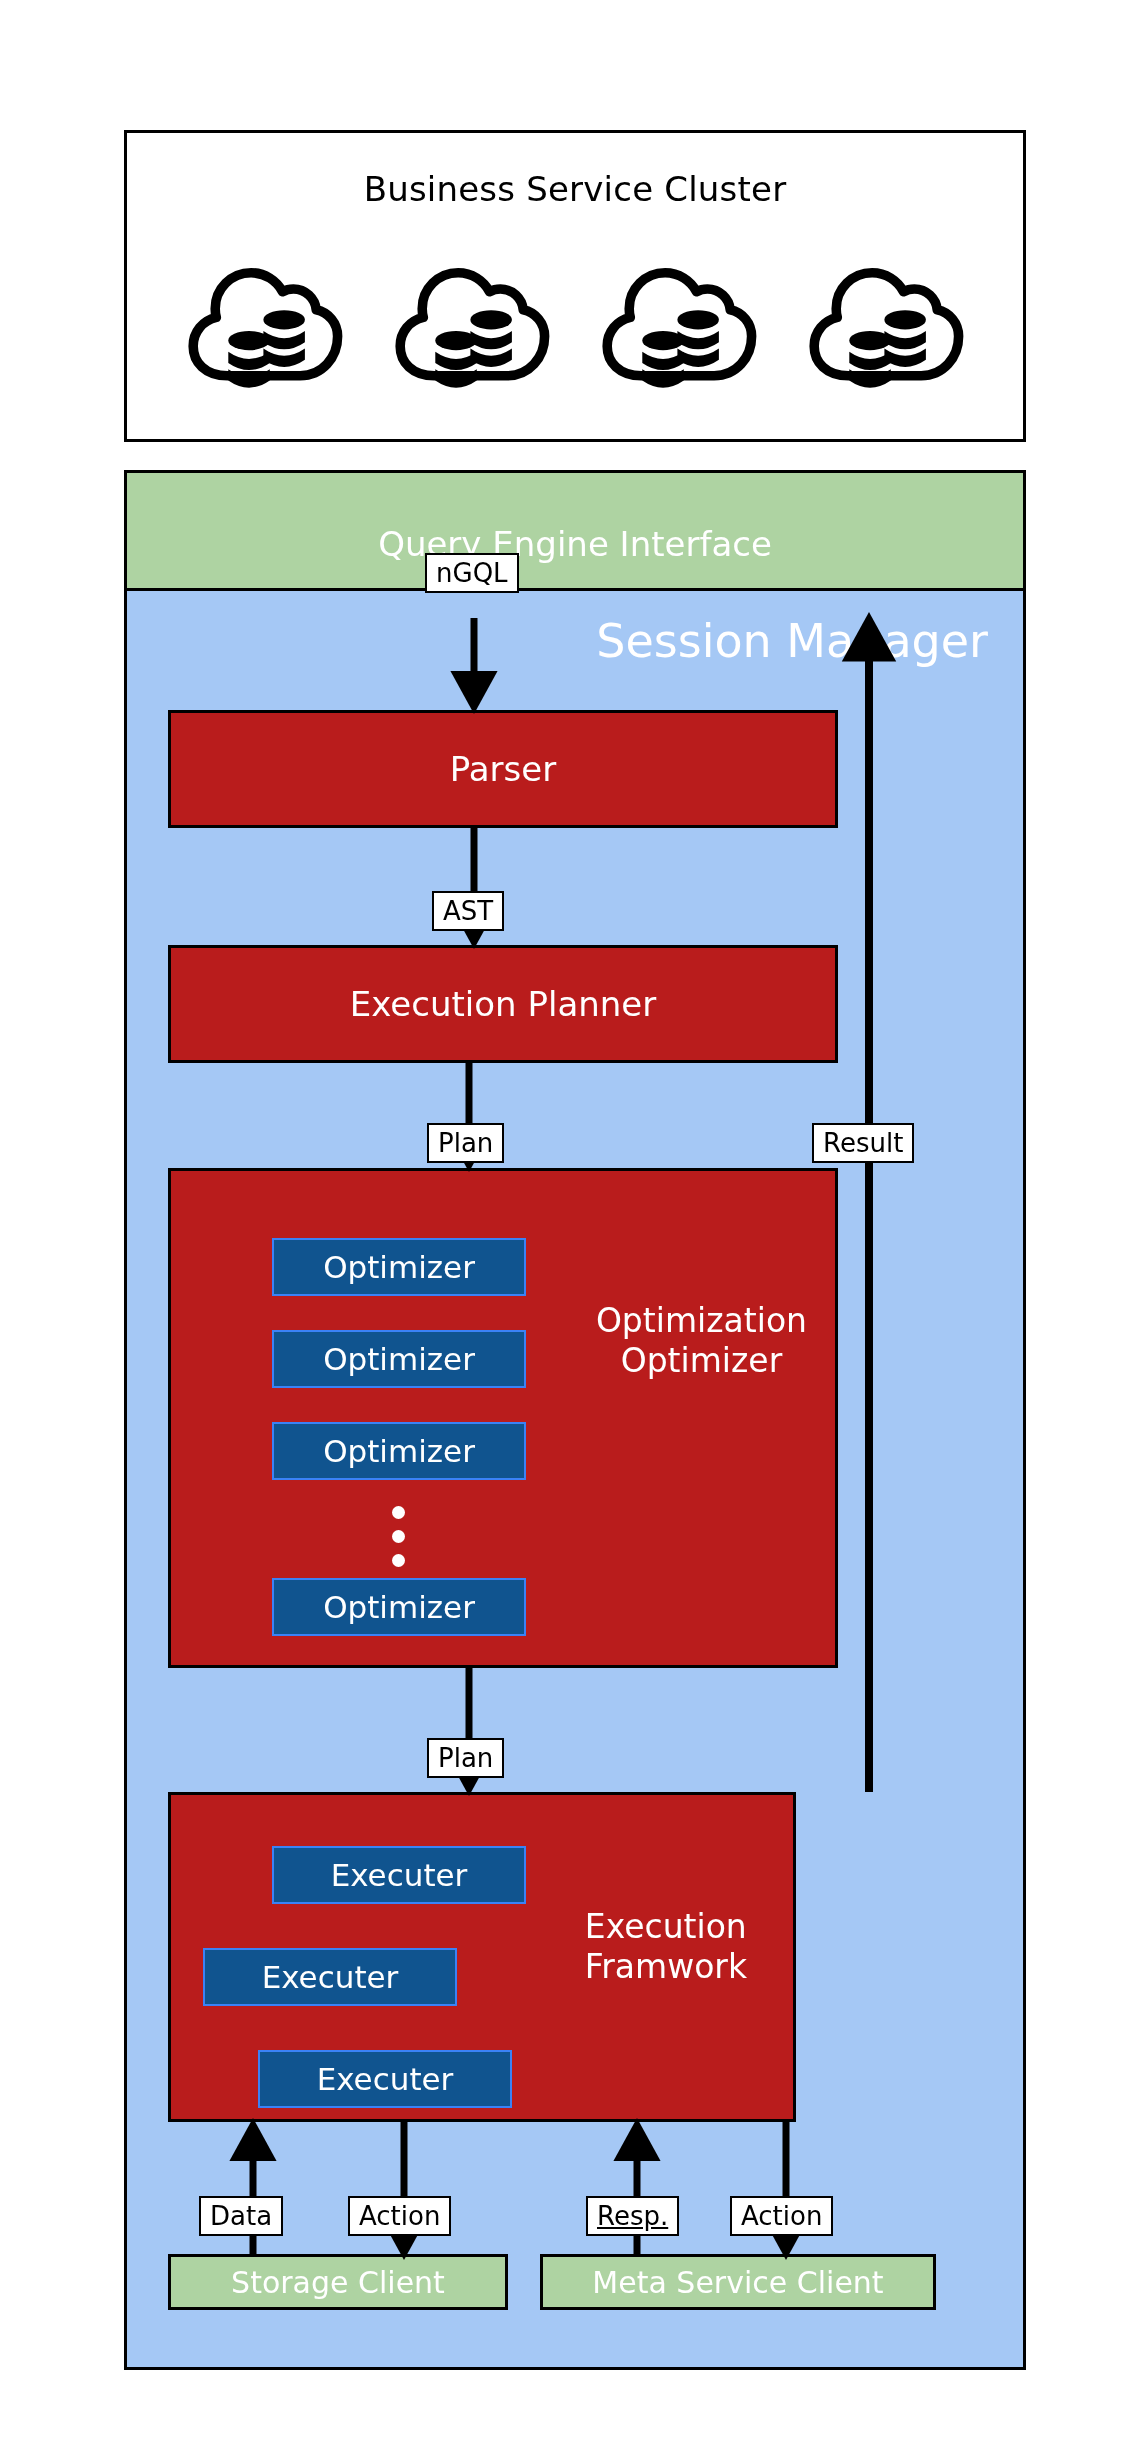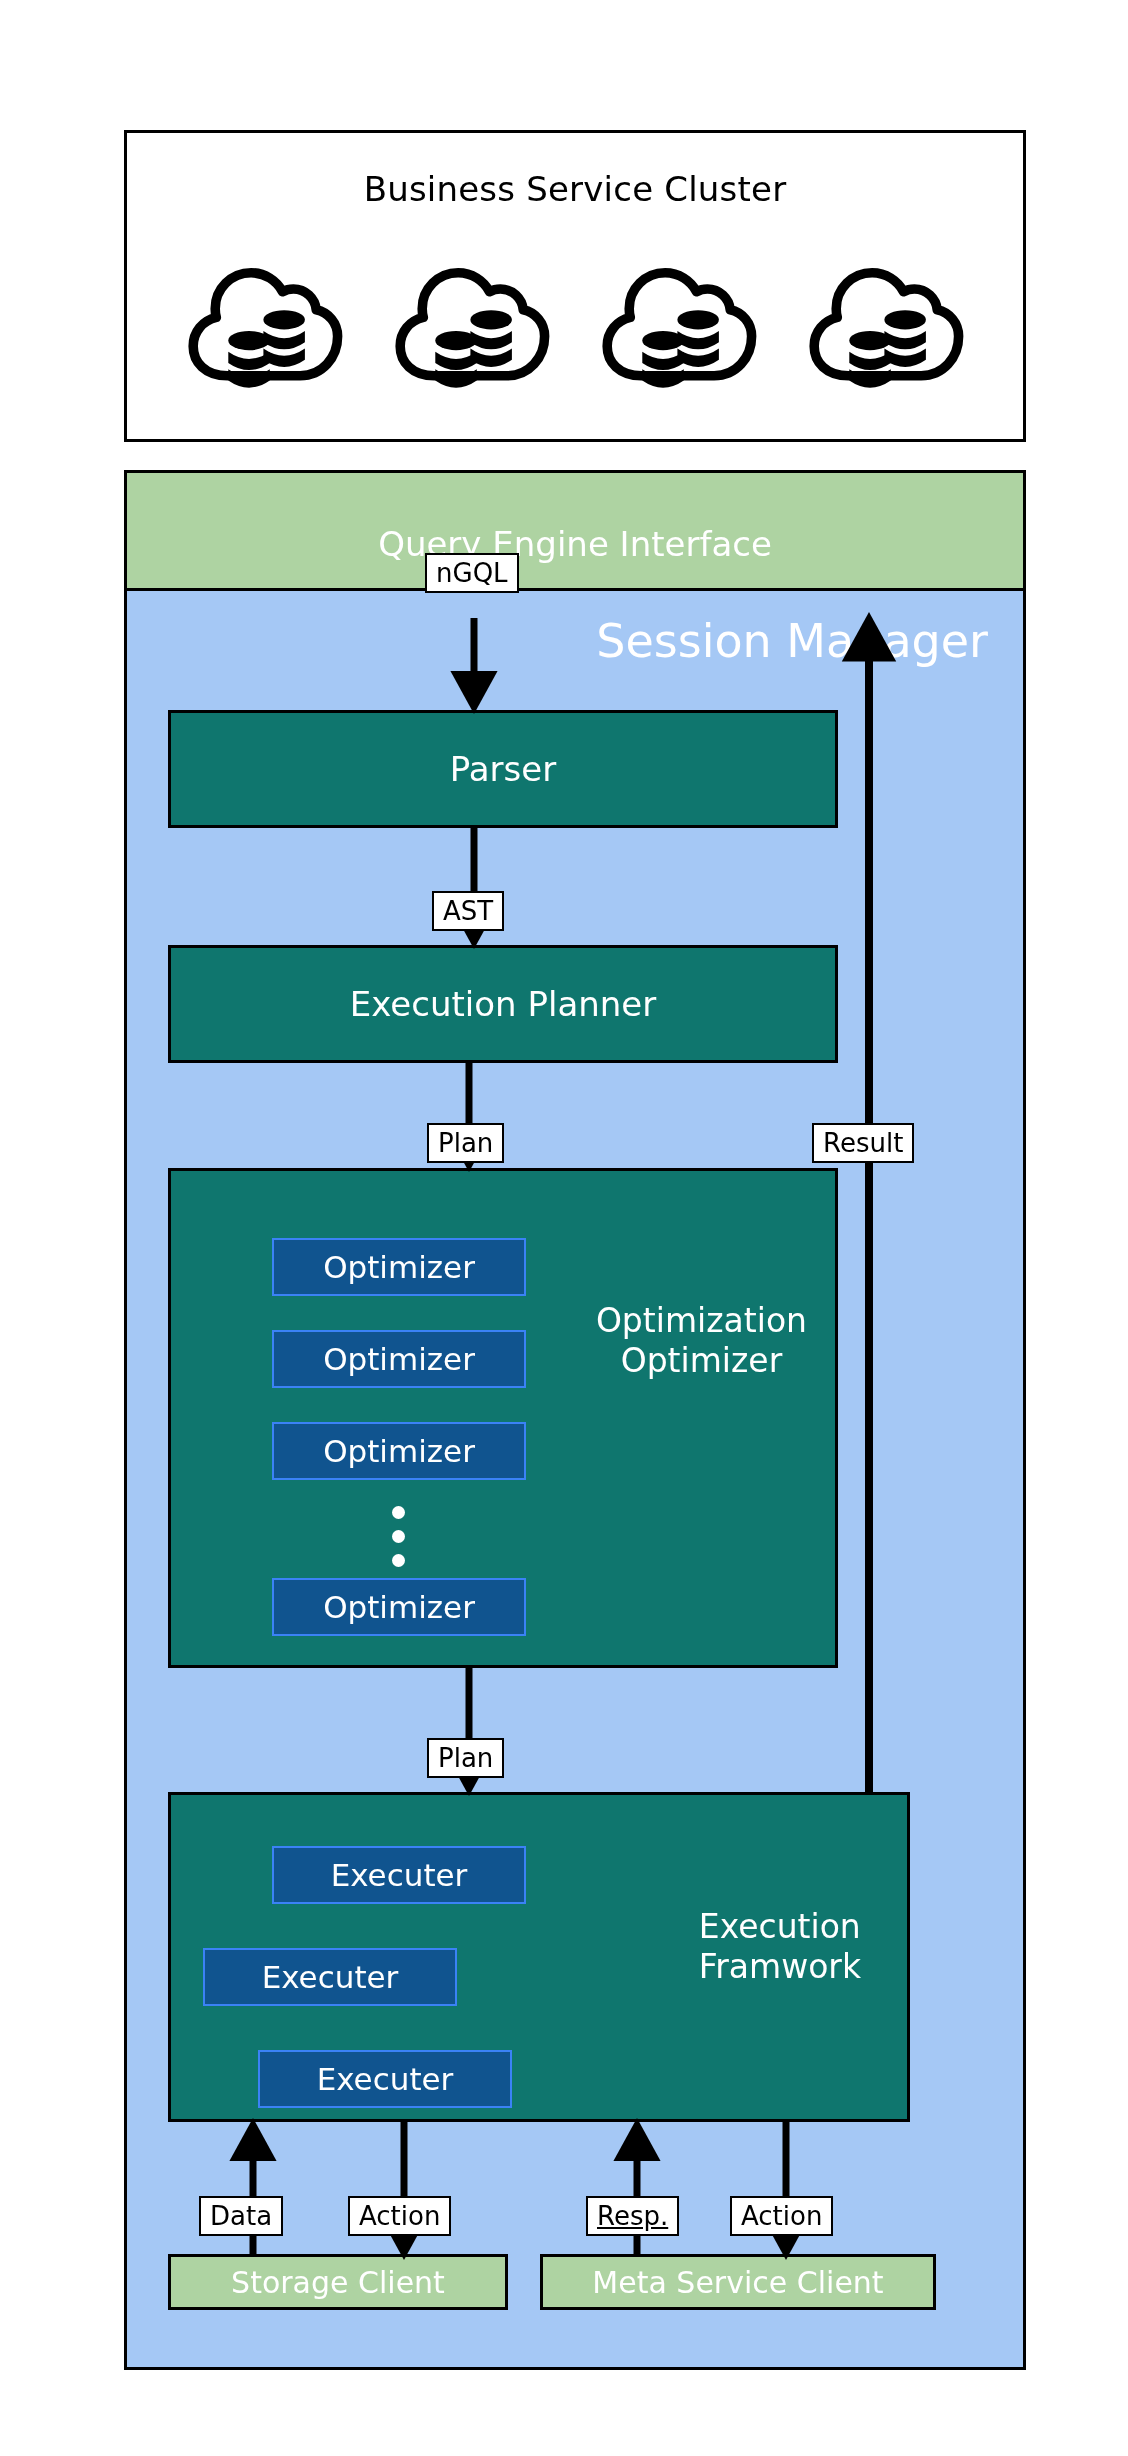--- a/index.html
+++ b/index.html
@@ -45,21 +45,21 @@
   }
   #sm-title {
     position:absolute; left:124px; top:614px; width:902px;
     text-align:right; padding-right:38px;
     font-size:46px; color:#ffffff;
     font-family:"DejaVu Sans", sans-serif;
   }
 
   
   .panel {
-    position:absolute; background:#0f766e; border:3px solid #000000;
+    position:absolute; background:#b91c1c; border:3px solid #000000;
   }
   .panel-label-center {
     position:absolute; left:0; top:0; width:100%; height:100%;
     display:flex; align-items:center; justify-content:center;
     font-size:34px; color:#ffffff;
     font-family:"DejaVu Sans", sans-serif;
   }
   .panel-label-right {
     position:absolute; right:28px; top:50%;
     transform:translateY(-50%);
@@ -187,21 +187,21 @@
   <div class="chip" style="left:272px; top:1238px; width:254px; height:58px;">Optimizer</div>
   <div class="chip" style="left:272px; top:1330px; width:254px; height:58px;">Optimizer</div>
   <div class="chip" style="left:272px; top:1422px; width:254px; height:58px;">Optimizer</div>
   <div class="dots" style="left:392px; top:1506px;">
     <i></i>
       <i></i>
       <i></i>
   </div>
   <div class="chip" style="left:272px; top:1578px; width:254px; height:58px;">Optimizer</div>
 
-  <div class="panel" style="left:168px; top:1792px; width:742px; height:330px;">
+  <div class="panel" style="left:168px; top:1792px; width:628px; height:330px;">
     <div class="panel-label-right" style="right:46px; top:112px; transform:none;">
       <div>Execution</div>
       <div>Framwork</div>
     </div>
   </div>
   <div class="chip" style="left:272px; top:1846px; width:254px; height:58px;">Executer</div>
   <div class="chip" style="left:203px; top:1948px; width:254px; height:58px;">Executer</div>
   <div class="chip" style="left:258px; top:2050px; width:254px; height:58px;">Executer</div>
 
   <div class="green-chip" style="left:168px; top:2254px; width:340px; height:56px;">Storage Client</div>

